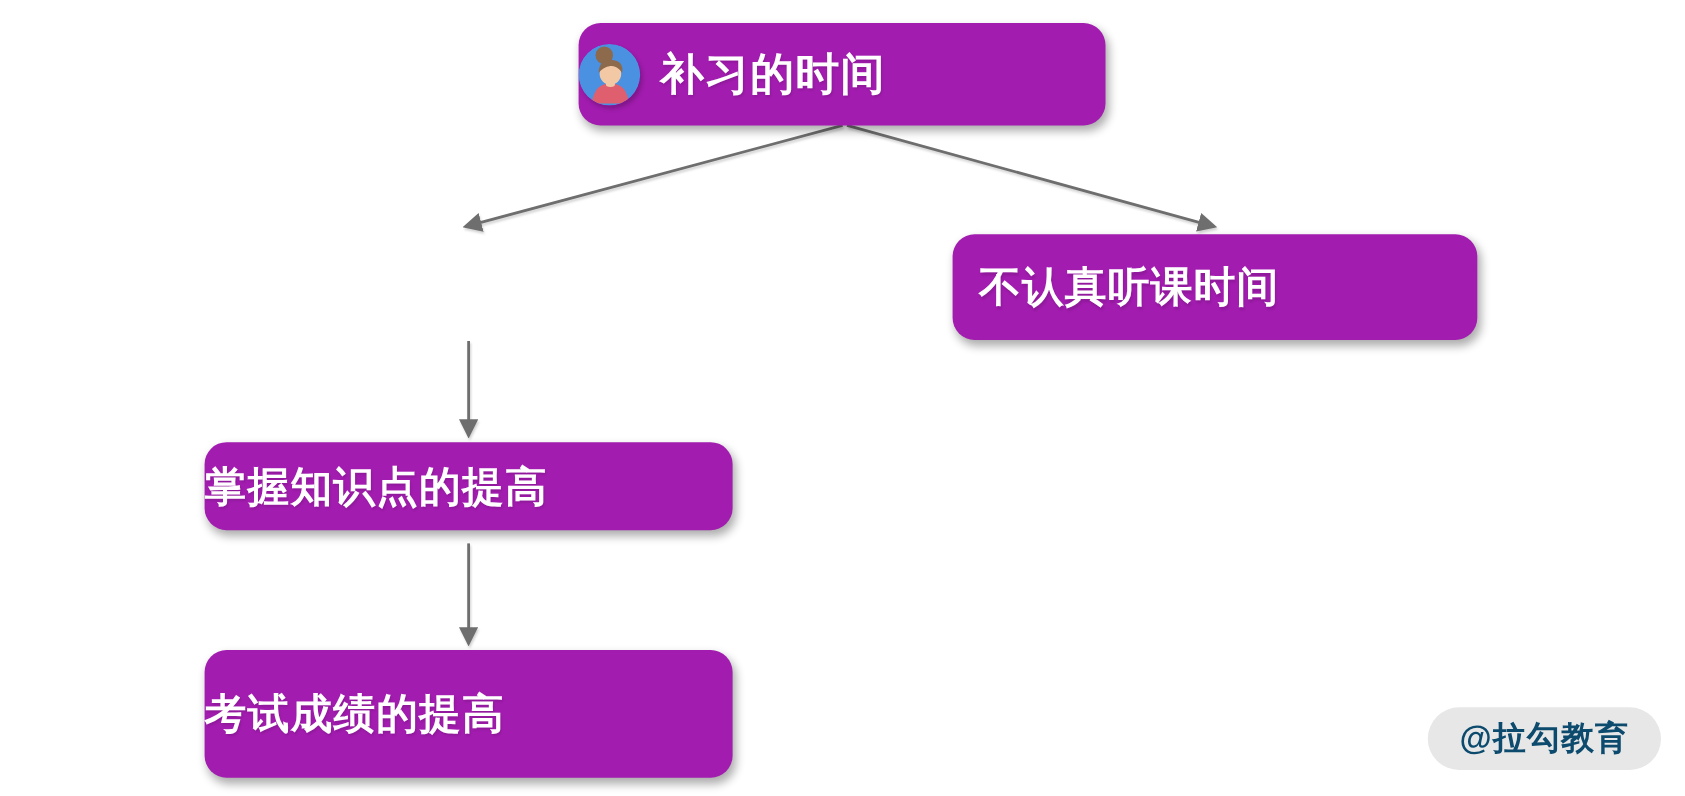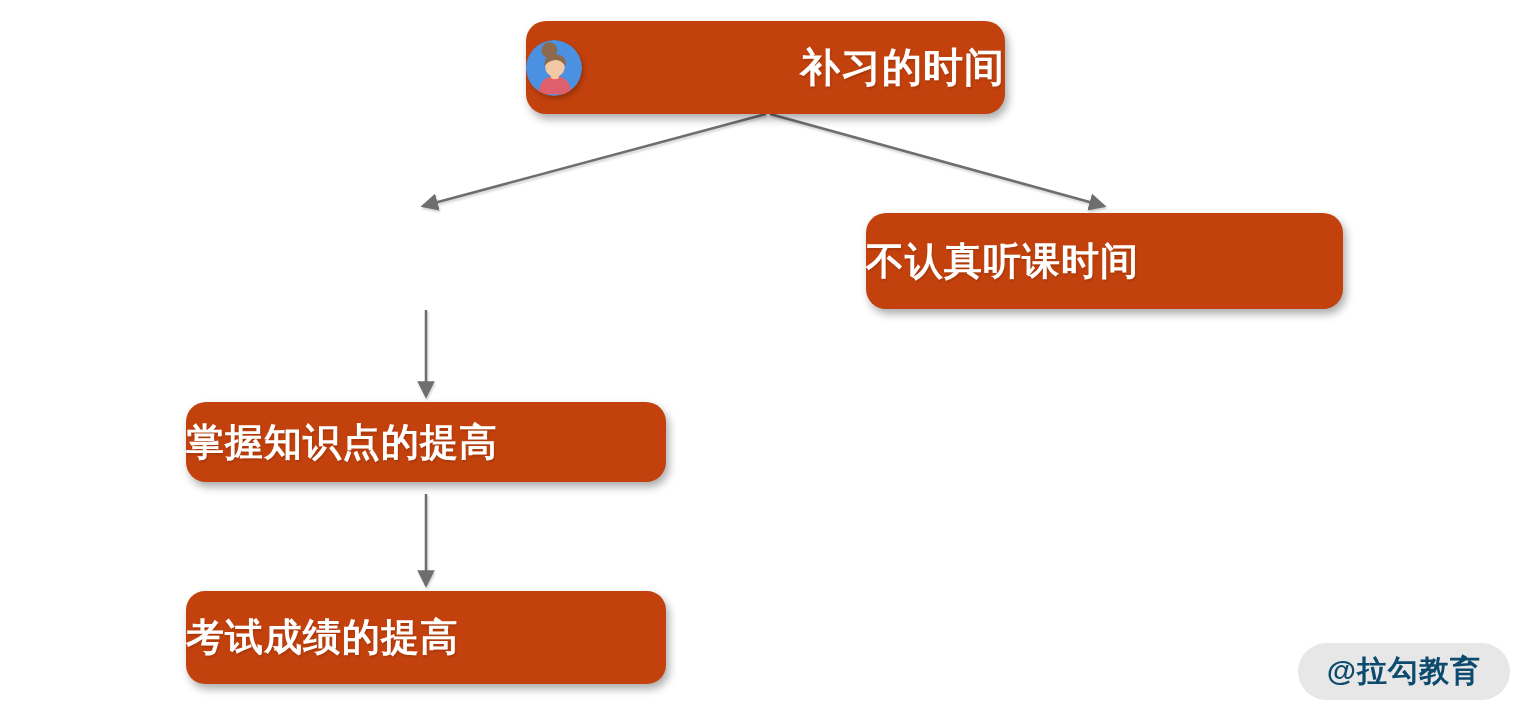--- a/index.html
+++ b/index.html
@@ -20,44 +20,44 @@
     pointer-events: none;
   }
   .edges-svg line {
     stroke: #6E6E6E;
     stroke-width: 2.5;
     filter: drop-shadow(1px 2px 1px rgba(0,0,0,0.18));
   }
 
   .node {
     position: absolute;
-    background: #c2410c;
+    background: #a21caf;
     border-radius: 20px;
     box-shadow: 3px 5px 9px rgba(0,0,0,0.33);
     display: flex;
     align-items: center;
-    justify-content: space-between;
+    justify-content: flex-start;
     gap: 18px;
     color: #FFFFFF;
     font-weight: 700;
     cursor: default;
   }
   .node .label {
     color: #FFFFFF;
     font-weight: 700;
     letter-spacing: 1px;
     text-shadow: 1px 2px 2px rgba(0,0,0,0.12);
     white-space: nowrap;
   }
 
   .node-root       { left: 526px; top:  21px; width: 479px; height: 93px; font-size: 40px; }
   .node-attentive  { left: 186px; top: 213px; width: 480px; height: 96px; font-size: 38px; }
-  .node-inattentive{ left: 866px; top: 213px; width: 477px; height: 96px; font-size: 38px; }
+  .node-inattentive{ left: 866px; top: 213px; width: 477px; height: 96px; font-size: 38px; padding-left: 24px; }
   .node-knowledge  { left: 186px; top: 402px; width: 480px; height: 80px; font-size: 38px; }
-  .node-score      { left: 186px; top: 591px; width: 480px; height: 93px; font-size: 38px; border-radius: 19px; }
+  .node-score      { left: 186px; top: 591px; width: 480px; height: 116px; font-size: 38px; }
 
   .avatar {
     width: 56px; height: 56px;
     flex: 0 0 56px;
     border-radius: 50%;
     box-shadow: 2px 3px 4px rgba(0,0,0,0.22);
   }
 
   .watermark {
     position: absolute;

